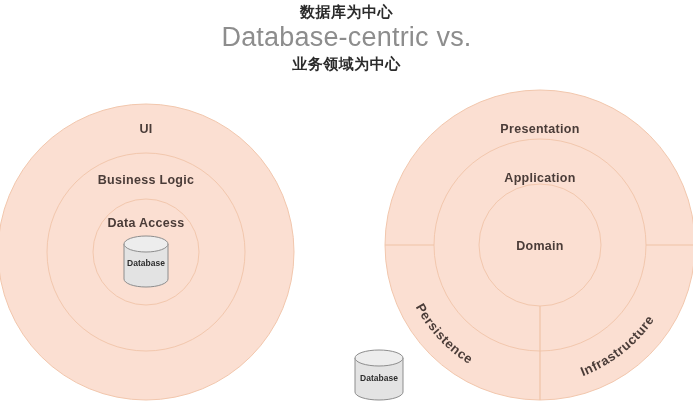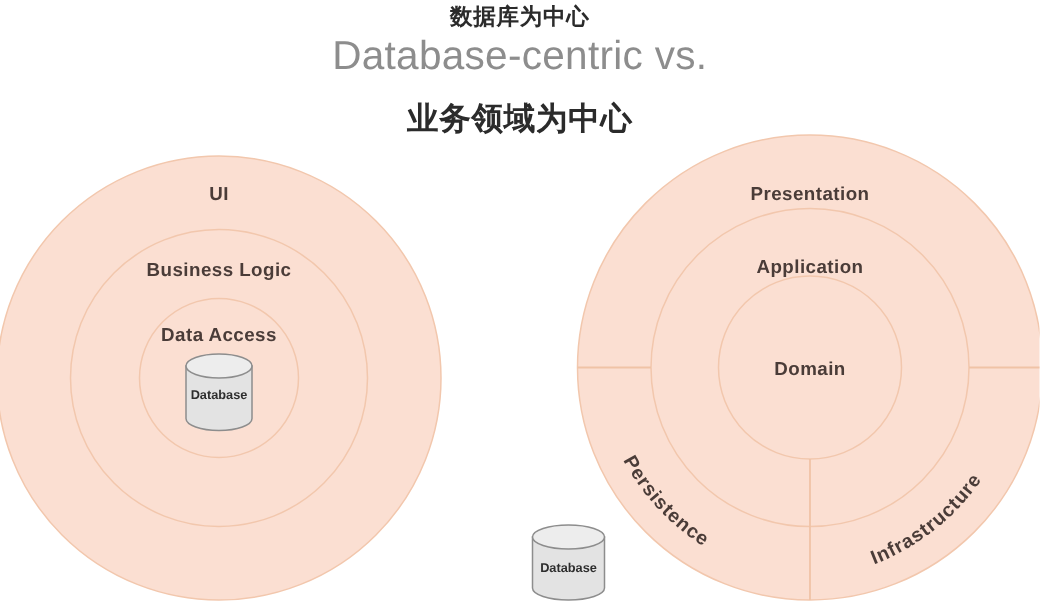--- a/index.html
+++ b/index.html
@@ -27,25 +27,25 @@
     letter-spacing:.5px;
   }
   .title-en{
     font-size:27px;
     font-weight:300;
     color:#8d8d8d;
     line-height:30px;
     letter-spacing:.2px;
   }
   .cn-bottom{
-    font-size:21px;
+    font-size:15px;
     font-weight:700;
     color:#2b2b2b;
     line-height:20px;
-    margin-top:18px;
+    margin-top:2px;
     letter-spacing:.5px;
   }
 
   
   svg{position:absolute;left:0;top:0;}
   .ring{fill:#fbdfd2;stroke:#f2c7ad;stroke-width:1;}
   .divider{stroke:#f0c3a6;stroke-width:1.2;fill:none;}
   .ring-label{
     font-family:"Liberation Sans", sans-serif;
     font-size:12.5px;

